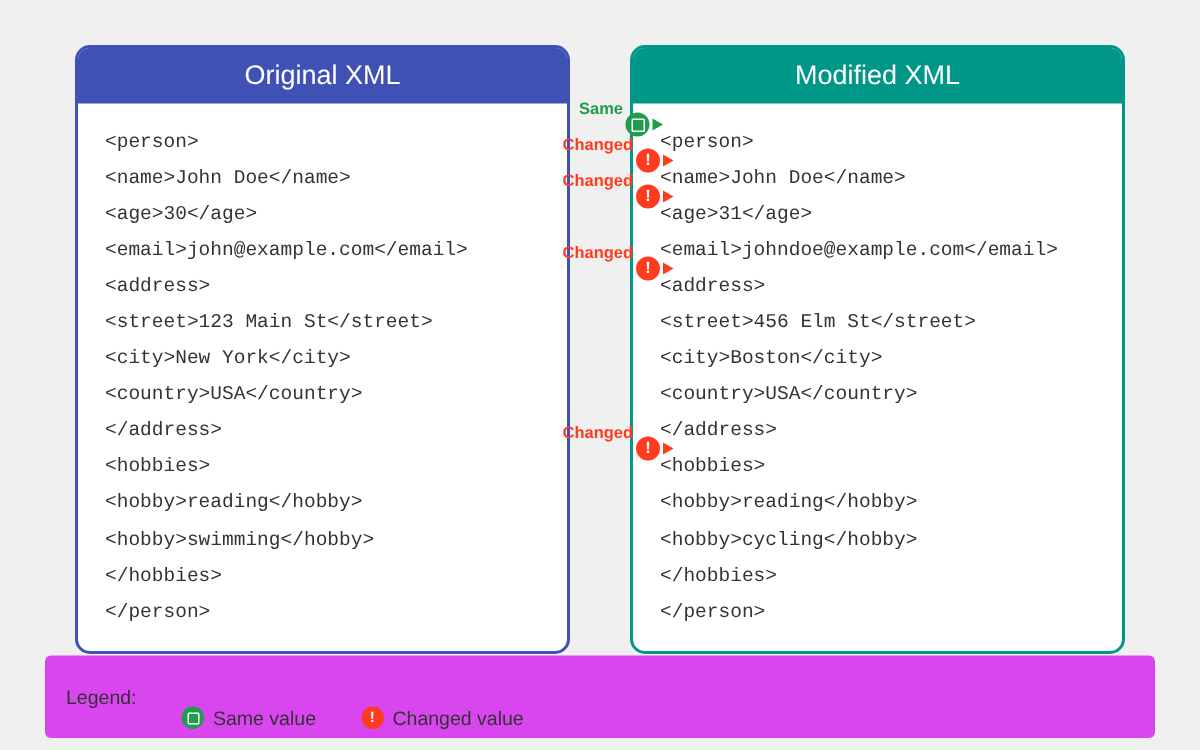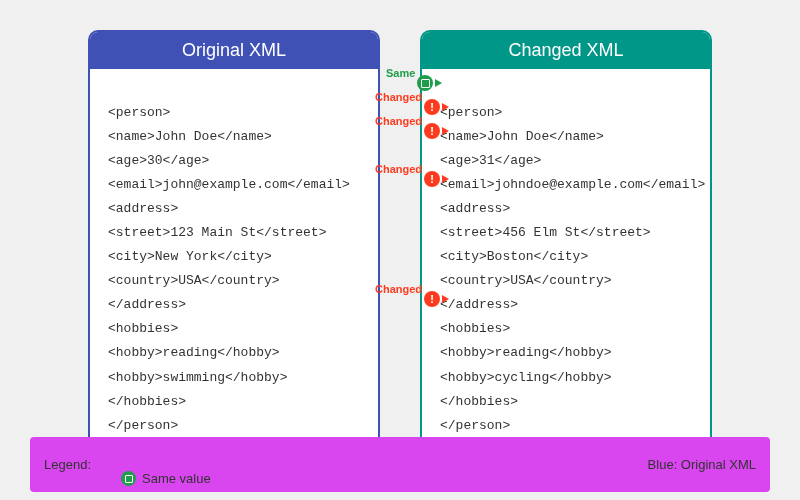--- a/index.html
+++ b/index.html
@@ -11,38 +11,38 @@
     position: relative;
     overflow: hidden;
   }
   .panels {
     display: flex;
     gap: 40px;
     padding: 30px 30px 0 30px;
     justify-content: center;
   }
   .panel {
-    width: 292px;
+    width: 330px;
     border-radius: 10px;
     overflow: hidden;
     background: #fff;
   }
   .panel-left { border: 2px solid #4051b5; }
   .panel-right { border: 2px solid #009688; }
   .panel-header {
     text-align: center;
     color: #fff;
     font-size: 18px;
     font-weight: normal;
     padding: 8px 0;
   }
   .panel-left .panel-header { background: #4051b5; }
   .panel-right .panel-header { background: #009688; }
   .panel-body {
-    padding: 32px 18px;
+    padding: 14px 18px;
     font-family: "Courier New", monospace;
     font-size: 13px;
     color: #333;
     line-height: 1.85;
     white-space: pre;
     overflow: hidden;
   }
   .badge-layer {
     position: absolute;
     left: 0; top: 0;
@@ -143,21 +143,21 @@
 &lt;city&gt;New York&lt;/city&gt;
 &lt;country&gt;USA&lt;/country&gt;
 &lt;/address&gt;
 &lt;hobbies&gt;
 &lt;hobby&gt;reading&lt;/hobby&gt;
 &lt;hobby&gt;swimming&lt;/hobby&gt;
 &lt;/hobbies&gt;
 &lt;/person&gt;</div>
   </div>
   <div class="panel panel-right">
-    <div class="panel-header">Changed XML</div>
+    <div class="panel-header">Modified XML</div>
     <div class="panel-body" id="right-body">&lt;person&gt;
 &lt;name&gt;John Doe&lt;/name&gt;
 &lt;age&gt;31&lt;/age&gt;
 &lt;email&gt;johndoe@example.com&lt;/email&gt;
 &lt;address&gt;
 &lt;street&gt;456 Elm St&lt;/street&gt;
 &lt;city&gt;Boston&lt;/city&gt;
 &lt;country&gt;USA&lt;/country&gt;
 &lt;/address&gt;
 &lt;hobbies&gt;
@@ -195,15 +195,18 @@
       <span class="arrow"></span>
     </div>
   </div>
 
 <div class="legend">
   <span>Legend:</span>
   <span class="legend-item">
     <span class="legend-icon same"></span>
     <span>Same value</span>
   </span>
+  <span class="legend-item">
+    <span class="legend-icon changed"></span>
+    <span>Changed value</span>
+  </span>
   <span class="spacer"></span>
-  <span>Blue: Original XML</span>
 </div>
 
 </body></html>

